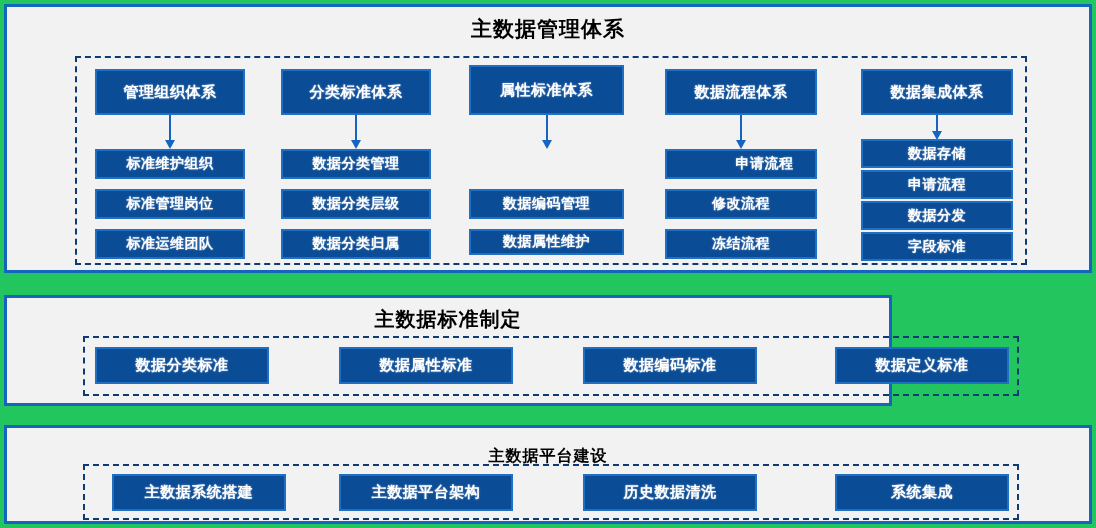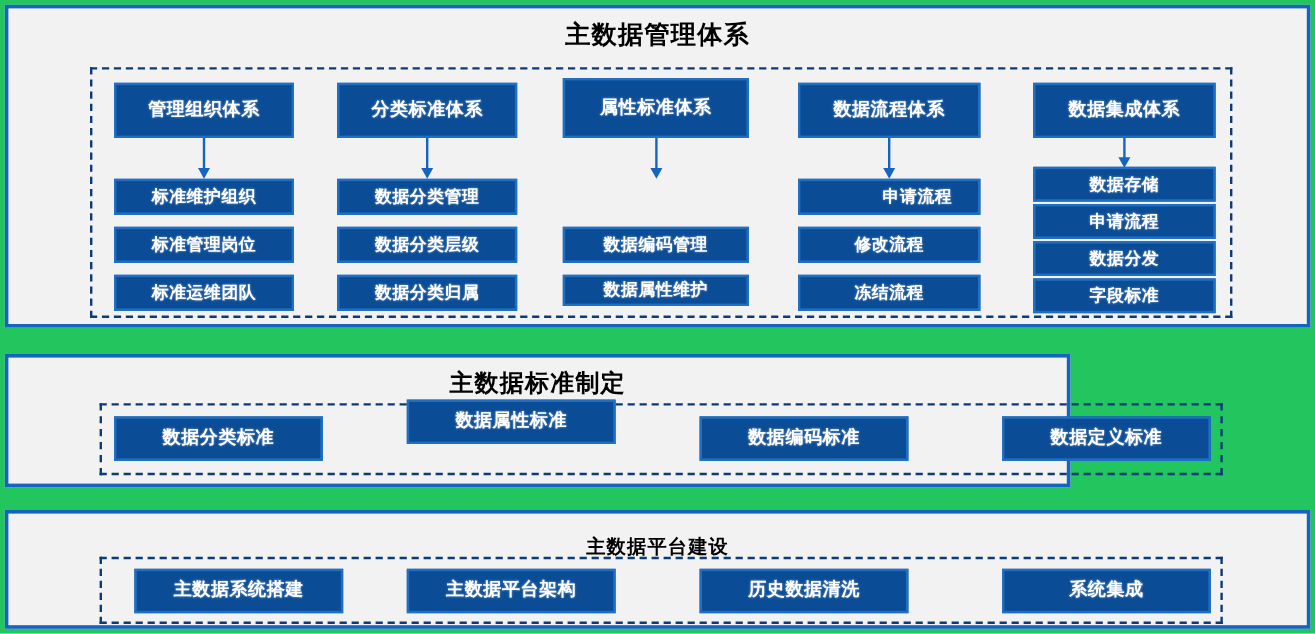--- a/index.html
+++ b/index.html
@@ -133,21 +133,21 @@
     <div class="node sub" style="left:854px; top:163px; width:152px; height:29px;">申请流程</div>
     <div class="node sub" style="left:854px; top:194px; width:152px; height:29px;">数据分发</div>
     <div class="node sub" style="left:854px; top:225px; width:152px; height:29px;">字段标准</div>
   </div>
 
   <div class="panel" id="panel-2">
     <div class="panel-title">主数据标准制定</div>
     <div class="dashed-region" id="dashed-2"></div>
 
     <div class="node flat" style="left:88px; top:49px; width:174px; height:37px;">数据分类标准</div>
-    <div class="node flat" style="left:332px; top:35px; width:174px; height:37px;">数据属性标准</div>
+    <div class="node flat" style="left:332px; top:49px; width:174px; height:37px;">数据属性标准</div>
     <div class="node flat" style="left:576px; top:49px; width:174px; height:37px;">数据编码标准</div>
     <div class="node flat" style="left:828px; top:49px; width:174px; height:37px;">数据定义标准</div>
   </div>
 
   <div class="panel" id="panel-3">
     <div class="panel-title">主数据平台建设</div>
     <div class="dashed-region" id="dashed-3"></div>
 
     <div class="node flat" style="left:88px; top:46px; width:174px; height:37px;margin-left:17px;">主数据系统搭建</div>
     <div class="node flat" style="left:332px; top:46px; width:174px; height:37px;">主数据平台架构</div>

